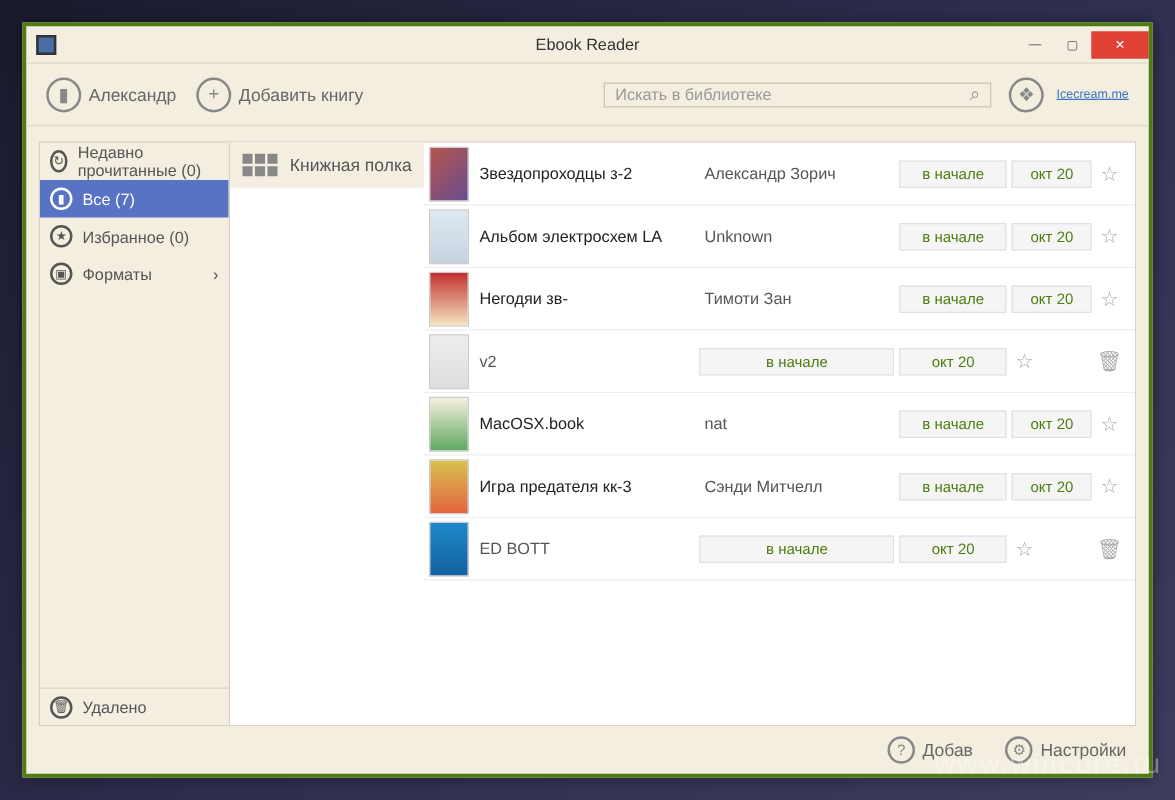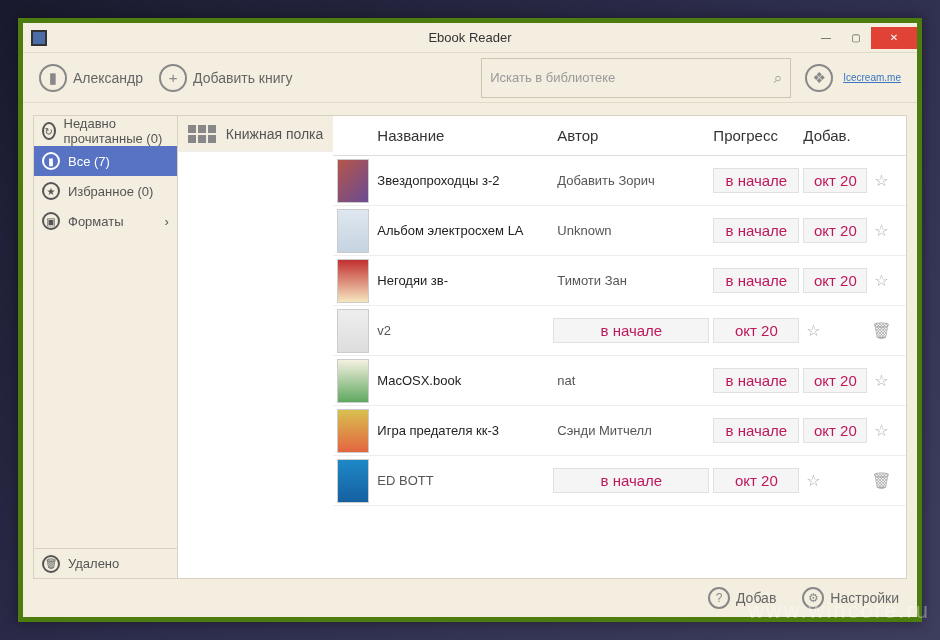--- a/index.html
+++ b/index.html
@@ -1,29 +1,29 @@
 <!DOCTYPE html>
 <html><head>
 <meta charset="utf-8">
 <style>
 * { box-sizing: border-box; margin: 0; padding: 0; }
 body { font-family: "Segoe UI", Tahoma, sans-serif; font-size: 13px; background: linear-gradient(135deg,#1a1a2e 0%,#2d2d4d 50%,#3d3d5d 100%); width: 940px; height: 640px; overflow: hidden; position: relative; color: #333; }
-.window { position: absolute; top: 18px; left: 18px; right: 18px; bottom: 18px; background: #f3eee0; border: 5px solid #4d7c0f; display: flex; flex-direction: column; box-shadow: 0 0 12px rgba(0,0,0,.4); }
+.window { position: absolute; top: 18px; left: 18px; right: 18px; bottom: 18px; background: #f3eee0; border: 3px solid #4d7c0f; display: flex; flex-direction: column; box-shadow: 0 0 12px rgba(0,0,0,.4); }
 .titlebar { height: 30px; display: flex; align-items: center; border-bottom: 1px solid #e0dacb; position: relative; }
 .title-icon { width: 16px; height: 16px; margin-left: 8px; background: #4a6da7; border: 2px solid #333; }
 .title-text { position: absolute; left: 0; right: 0; text-align: center; pointer-events:none; }
 .win-controls { margin-left: auto; display: flex; }
 .win-btn { width: 30px; height: 22px; display: flex; align-items: center; justify-content: center; font-size: 10px; cursor: pointer; }
 .win-btn.close { background: #e04236; color: #fff; width: 46px; }
 .win-btn:not(.close) { color: #555; }
 .toolbar { height: 50px; display: flex; align-items: center; padding: 0 10px; gap: 4px; border-bottom: 1px solid #e0dacb; }
 .tb-btn { display: flex; align-items: center; gap: 6px; cursor: pointer; padding: 4px 6px; }
 .circle-icon { width: 28px; height: 28px; border: 2px solid #888; border-radius: 50%; display: flex; align-items: center; justify-content: center; color: #888; font-size: 15px; }
 .tb-label { color: #666; font-size: 14px; }
-.search-wrap { margin-left: auto; width: 310px; height: 40px; border: 1px solid #ccc3b0; background: #f3eee0; display: flex; align-items: center; padding: 0 8px; }
+.search-wrap { margin-left: auto; width: 310px; height: 20px; border: 1px solid #ccc3b0; background: #f3eee0; display: flex; align-items: center; padding: 0 8px; }
 .search-wrap input { flex: 1; border: none; background: transparent; outline: none; font-size: 13px; color: #555; }
 .search-wrap input::placeholder { color: #999; }
 .icecream-link { color: #3a76c2; text-decoration: underline; margin-left: 4px; cursor: pointer; font-size: 10px; }
 .content { flex: 1; display: flex; padding: 12px 10px 0 10px; gap: 0; overflow:hidden;}
 .sidebar { width: 220px; display: flex; flex-direction: column; border: 1px solid #d9d2c1; border-right: none; background: #f3eee0; }
 .side-list { flex: 1; }
 .side-item { display: flex; align-items: center; height: 30px; padding: 0 8px; gap: 8px; cursor: pointer; color: #555; font-size: 13px; }
 .side-item.active { background: #5873c3; color: #fff; }
 .side-icon { width: 18px; height: 18px; border: 2px solid currentColor; border-radius: 50%; display:flex; align-items:center; justify-content:center; font-size:10px; }
 .side-deleted { border-top: 1px solid #d9d2c1; }
@@ -38,21 +38,21 @@
 .trow { height: 50px; border-bottom: 1px solid #eee; }
 .cover { width: 32px; height: 44px; margin-left: 4px; background: linear-gradient(135deg,#b5554a,#6a4c93); border:1px solid #ccc; }
 .cover.c2{background:linear-gradient(#dfe8f0,#c5d3e0);}
 .cover.c3{background:linear-gradient(#c23030,#f5e6c0);}
 .cover.c4{background:linear-gradient(#eee,#ddd);}
 .cover.c5{background:linear-gradient(#f5f0e0,#5fa860);}
 .cover.c6{background:linear-gradient(#d9c050,#e36540);}
 .cover.c7{background:linear-gradient(#1e88c7,#1560a0);}
 .btitle { font-weight: 400; font-size: 13px; color: #222; padding-left:4px; white-space:nowrap; overflow:hidden; text-overflow:ellipsis; }
 .bauthor { color: #555; font-size: 13px; padding-left:4px; white-space:nowrap; overflow:hidden; }
-.chip { background: #f5f5f5; border: 1px solid #e0e0e0; padding: 3px 6px; font-size: 15px; color: #be185d; text-align:center; margin-right:4px;}
+.chip { background: #f5f5f5; border: 1px solid #e0e0e0; padding: 3px 6px; font-size: 12px; color: #4d7c0f; text-align:center; margin-right:4px;}
 .row-icon { width: 20px; height: 20px; color: #aaa; display:flex; align-items:center; justify-content:center; cursor:pointer; font-size:16px; }
 .footer { height: 38px; display: flex; align-items: center; justify-content: flex-end; gap: 14px; padding: 0 12px; }
 .footer .tb-btn .circle-icon { width: 22px; height: 22px; font-size: 12px; }
 .watermark { position: absolute; bottom: 16px; right: 10px; color: rgba(255,255,255,.35); font-size: 22px; font-weight: 300; letter-spacing: 2px; pointer-events:none; }
 </style>
 </head>
 <body>
 
 <div class="window">
 
@@ -118,34 +118,25 @@
           <span></span>
             <span></span>
             <span></span>
             <span></span>
             <span></span>
             <span></span>
         </div>
         <span>Книжная полка</span>
       </div>
       <div class="table">
-        <div class="thead">
-          <div></div>
-          <div>Название</div>
-          <div>Автор</div>
-          <div>Прогресс</div>
-          <div>Добав.</div>
-          <div></div>
-            <div></div>
-        </div>
         <div id="tbody">
             <div class="trow">
               <div class="cover c1"></div>
   <div class="btitle">Звездопроходцы з-2</div>
-  <div class="bauthor">Добавить Зорич</div>
+  <div class="bauthor">Александр Зорич</div>
   <div class="chip">в начале</div>
   <div class="chip">окт 20</div>
   <div class="row-icon">☆</div>
   <div class="row-icon">🗑</div>
             </div>
             <div class="trow">
               <div class="cover c2"></div>
   <div class="btitle">Альбом электросхем LA</div>
   <div class="bauthor">Unknown</div>
   <div class="chip">в начале</div>

